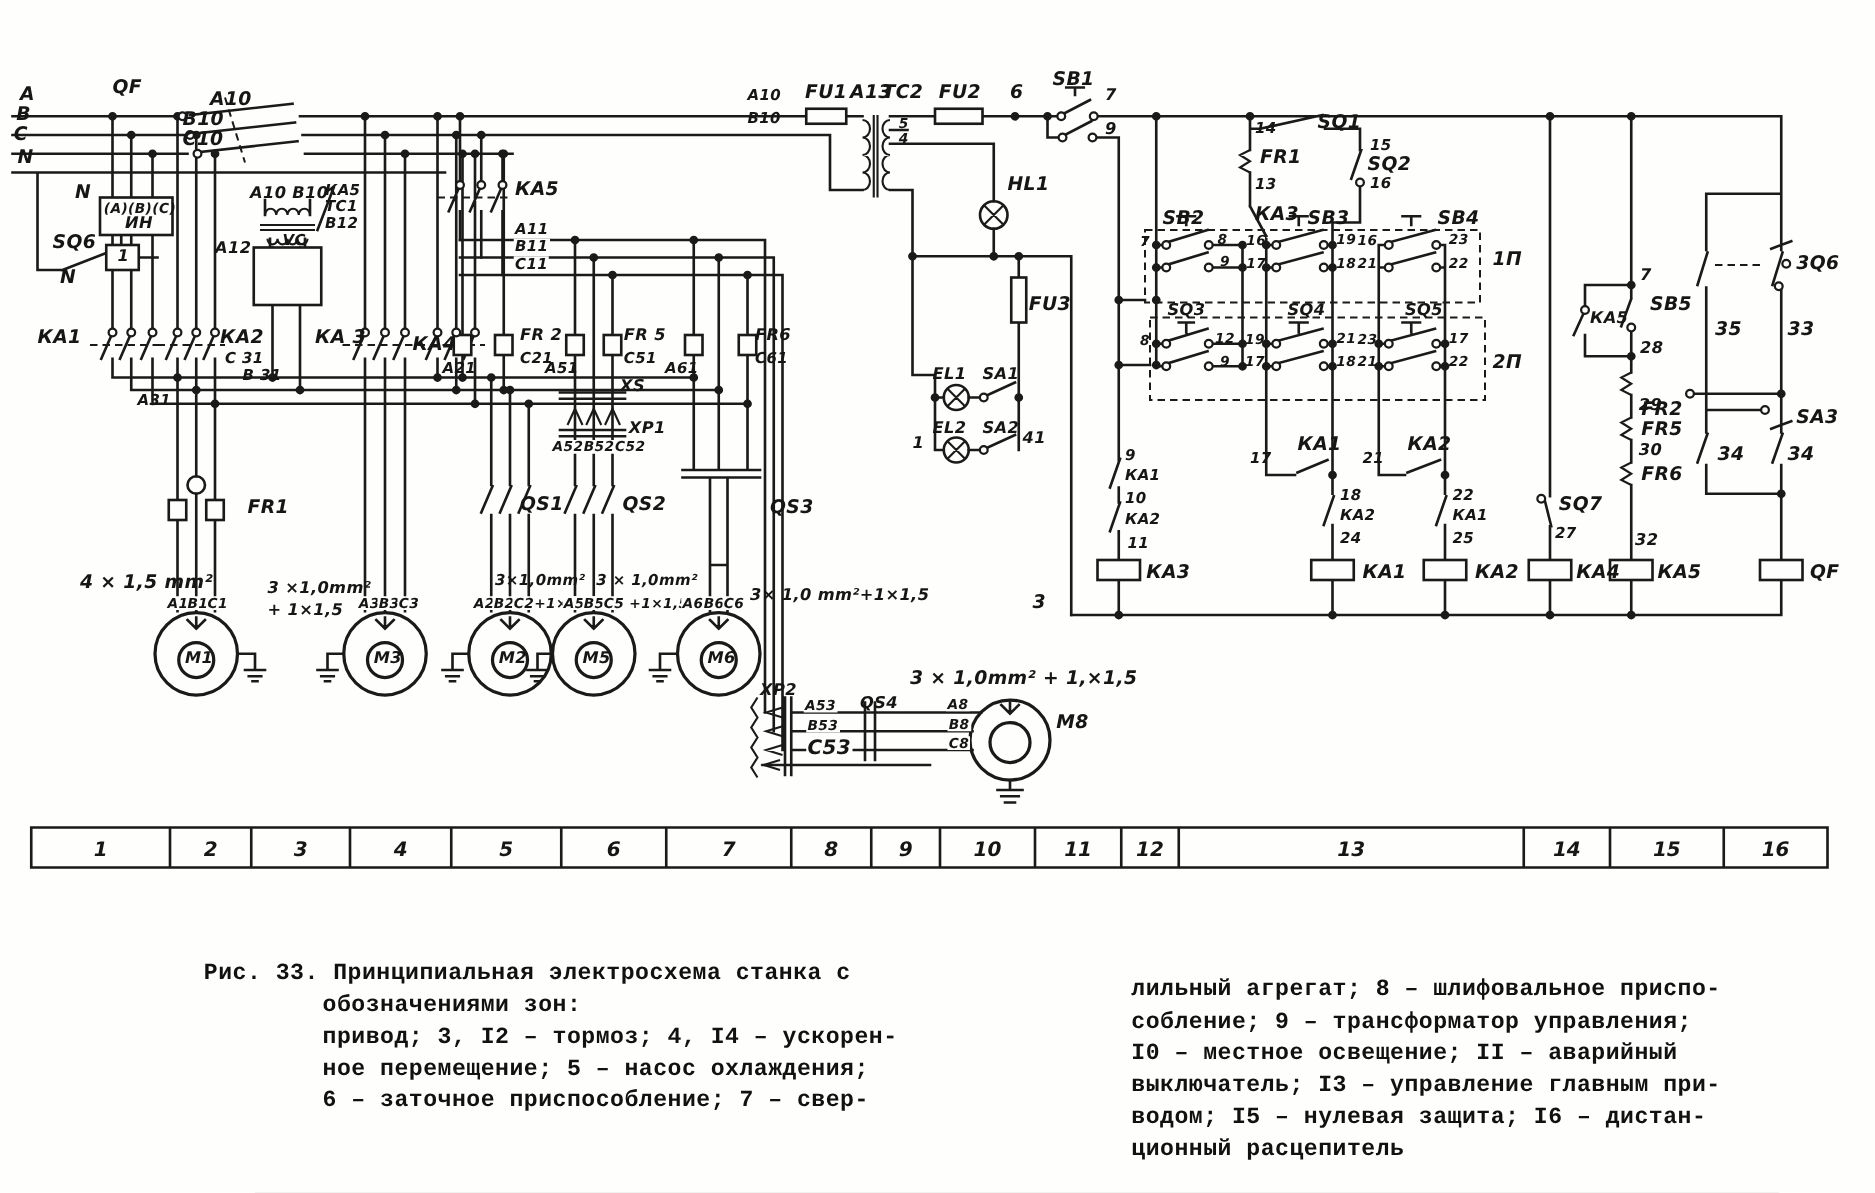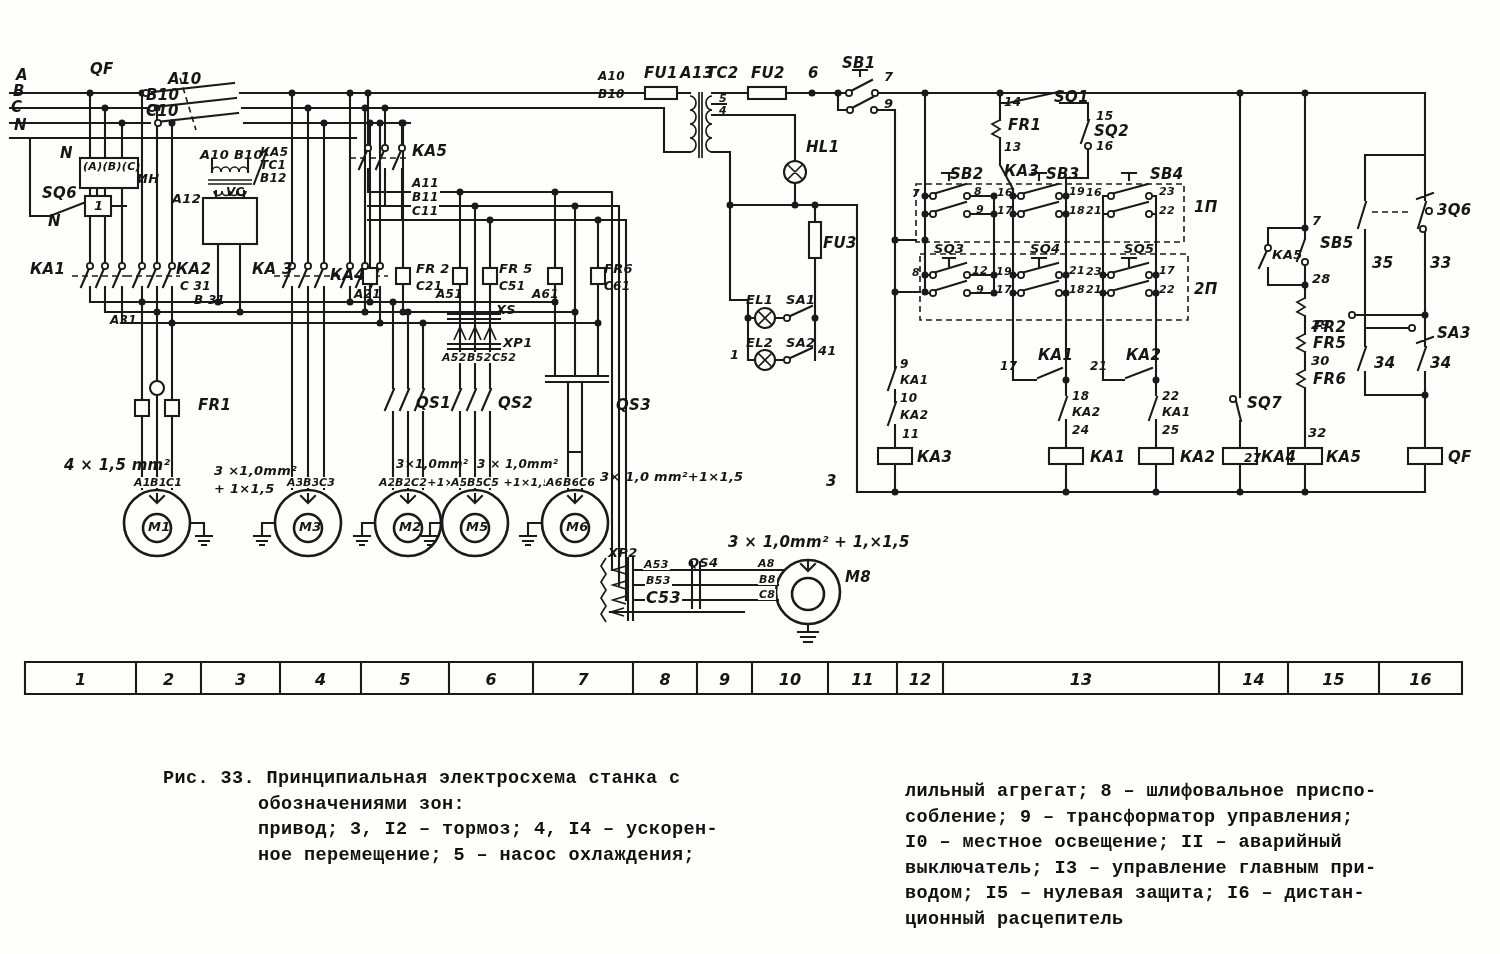--- a/index.html
+++ b/index.html
@@ -267,21 +267,21 @@
       <span class="lbl" style="left: 16px; top: 68px;">А</span>
       <span class="lbl" style="left: 13px; top: 84px;">В</span>
       <span class="lbl" style="left: 11px; top: 100px;">С</span>
       <span class="lbl" style="left: 14px; top: 118px;">N</span>
       <span class="lbl" style="left: 90px; top: 62px;">QF</span>
       <span class="lbl" style="left: 168px; top: 72px;">А10</span>
       <span class="lbl" style="left: 146px; top: 88px;">В10</span>
       <span class="lbl" style="left: 146px; top: 104px;">С10</span>
       <span class="lbl" style="left: 60px; top: 146px;">N</span>
       <span class="lbl" style="left: 83px; top: 161px; font-size: 11px;">(А)(В)(С)</span>
-      <span class="lbl" style="left: 100px; top: 172px; font-size: 13px; margin-left: 37px;">ИН</span>
+      <span class="lbl" style="left: 100px; top: 172px; font-size: 13px;">ИН</span>
       <span class="lbl" style="left: 42px; top: 186px;">SQ6</span>
       <span class="lbl" style="left: 94px; top: 199px; font-size: 13px;">1</span>
       <span class="lbl" style="left: 48px; top: 214px;">N</span>
       <span class="lbl" style="left: 172px; top: 192px; font-size: 13px;">А12</span>
       <span class="lbl" style="left: 200px; top: 148px; font-size: 13px;">А10 В10</span>
       <span class="lbl" style="left: 260px; top: 146px; font-size: 12px;">КА5</span>
       <span class="lbl" style="left: 260px; top: 159px; font-size: 12px;">ТС1</span>
       <span class="lbl" style="left: 260px; top: 172px; font-size: 12px;">В12</span>
       <span class="lbl" style="left: 226px; top: 186px; font-size: 12px;">VC</span>
       <span class="lbl" style="left: 30px; top: 262px;">КА1</span>
@@ -370,21 +370,21 @@
       <span class="lbl" style="left: 730px; top: 348px; font-size: 13px;">1</span>
       <span class="lbl" style="left: 818px; top: 344px; font-size: 13px;">41</span>
       <span class="lbl" style="left: 1004px; top: 96px; font-size: 12px;">14</span>
       <span class="lbl" style="left: 1054px; top: 90px;">SQ1</span>
       <span class="lbl" style="left: 1096px; top: 110px; font-size: 12px;">15</span>
       <span class="lbl" style="left: 1094px; top: 124px;">SQ2</span>
       <span class="lbl" style="left: 1096px; top: 140px; font-size: 12px;">16</span>
       <span class="lbl" style="left: 1008px; top: 118px;">FR1</span>
       <span class="lbl" style="left: 1004px; top: 141px; font-size: 12px;">13</span>
       <span class="lbl" style="left: 1004px; top: 164px;">КА3</span>
-      <span class="lbl" style="left: 930px; top: 167px; margin-left: 20px;">SB2</span>
+      <span class="lbl" style="left: 930px; top: 167px;">SB2</span>
       <span class="lbl" style="left: 1046px; top: 167px;">SB3</span>
       <span class="lbl" style="left: 1150px; top: 167px;">SB4</span>
       <span class="lbl" style="left: 1194px; top: 200px;">1П</span>
       <span class="lbl" style="left: 1194px; top: 282px;">2П</span>
       <span class="lbl" style="left: 934px; top: 242px; font-size: 13px;">SQ3</span>
       <span class="lbl" style="left: 1030px; top: 242px; font-size: 13px;">SQ4</span>
       <span class="lbl" style="left: 1124px; top: 242px; font-size: 13px;">SQ5</span>
       <span class="lbl" style="left: 912px; top: 188px; font-size: 11px;">7</span>
       <span class="lbl" style="left: 974px; top: 186px; font-size: 11px;">8</span>
       <span class="lbl" style="left: 976px; top: 204px; font-size: 11px;">9</span>
@@ -419,21 +419,21 @@
       <span class="lbl" style="left: 1072px; top: 406px; font-size: 12px;">КА2</span>
       <span class="lbl" style="left: 1072px; top: 424px; font-size: 12px;">24</span>
       <span class="lbl" style="left: 1090px; top: 450px;">КА1</span>
       <span class="lbl" style="left: 1090px; top: 360px; font-size: 12px;">21</span>
       <span class="lbl" style="left: 1126px; top: 348px;">КА2</span>
       <span class="lbl" style="left: 1162px; top: 390px; font-size: 12px;">22</span>
       <span class="lbl" style="left: 1162px; top: 406px; font-size: 12px;">КА1</span>
       <span class="lbl" style="left: 1162px; top: 424px; font-size: 12px;">25</span>
       <span class="lbl" style="left: 1180px; top: 450px;">КА2</span>
       <span class="lbl" style="left: 1247px; top: 396px;">SQ7</span>
-      <span class="lbl" style="left: 1244px; top: 420px; font-size: 12px; margin-top: 32px;">27</span>
+      <span class="lbl" style="left: 1244px; top: 420px; font-size: 12px;">27</span>
       <span class="lbl" style="left: 1261px; top: 450px;">КА4</span>
       <span class="lbl" style="left: 1312px; top: 214px; font-size: 13px;">7</span>
       <span class="lbl" style="left: 1272px; top: 248px; font-size: 13px;">КА5</span>
       <span class="lbl" style="left: 1320px; top: 236px;">SB5</span>
       <span class="lbl" style="left: 1312px; top: 272px; font-size: 13px;">28</span>
       <span class="lbl" style="left: 1313px; top: 300px; margin-top: 20px;">FR2</span>
       <span class="lbl" style="left: 1311px; top: 318px; font-size: 13px;">29</span>
       <span class="lbl" style="left: 1313px; top: 336px;">FR5</span>
       <span class="lbl" style="left: 1311px; top: 354px; font-size: 13px;">30</span>
       <span class="lbl" style="left: 1313px; top: 372px;">FR6</span>
@@ -464,20 +464,21 @@
       <div class="zone-num" style="left: 943px; top: 670px; width: 276px;">13</div>
       <div class="zone-num" style="left: 1219px; top: 670px; width: 69px;">14</div>
       <div class="zone-num" style="left: 1288px; top: 670px; width: 91px;">15</div>
       <div class="zone-num" style="left: 1379px; top: 670px; width: 83px;">16</div>
     </div>
   <div id="caption-left" class="caption">
       <div class="capline">Рис. 33. Принципиальная электросхема станка с</div>
       <div class="capline indent">обозначениями зон:</div>
       <div class="capline indent">привод; 3, I2 – тормоз; 4, I4 – ускорен-</div>
       <div class="capline indent">ное перемещение; 5 – насос охлаждения;</div>
+      <div class="capline indent">6 – заточное приспособление; 7 – свер-</div>
     </div>
   <div id="caption-right" class="caption">
       <div class="capline">лильный агрегат; 8 – шлифовальное приспо-</div>
       <div class="capline">собление; 9 – трансформатор управления;</div>
       <div class="capline">I0 – местное освещение; II – аварийный</div>
       <div class="capline">выключатель; I3 – управление главным при-</div>
       <div class="capline">водом; I5 – нулевая защита; I6 – дистан-</div>
       <div class="capline">ционный расцепитель</div>
     </div>
 </div>

